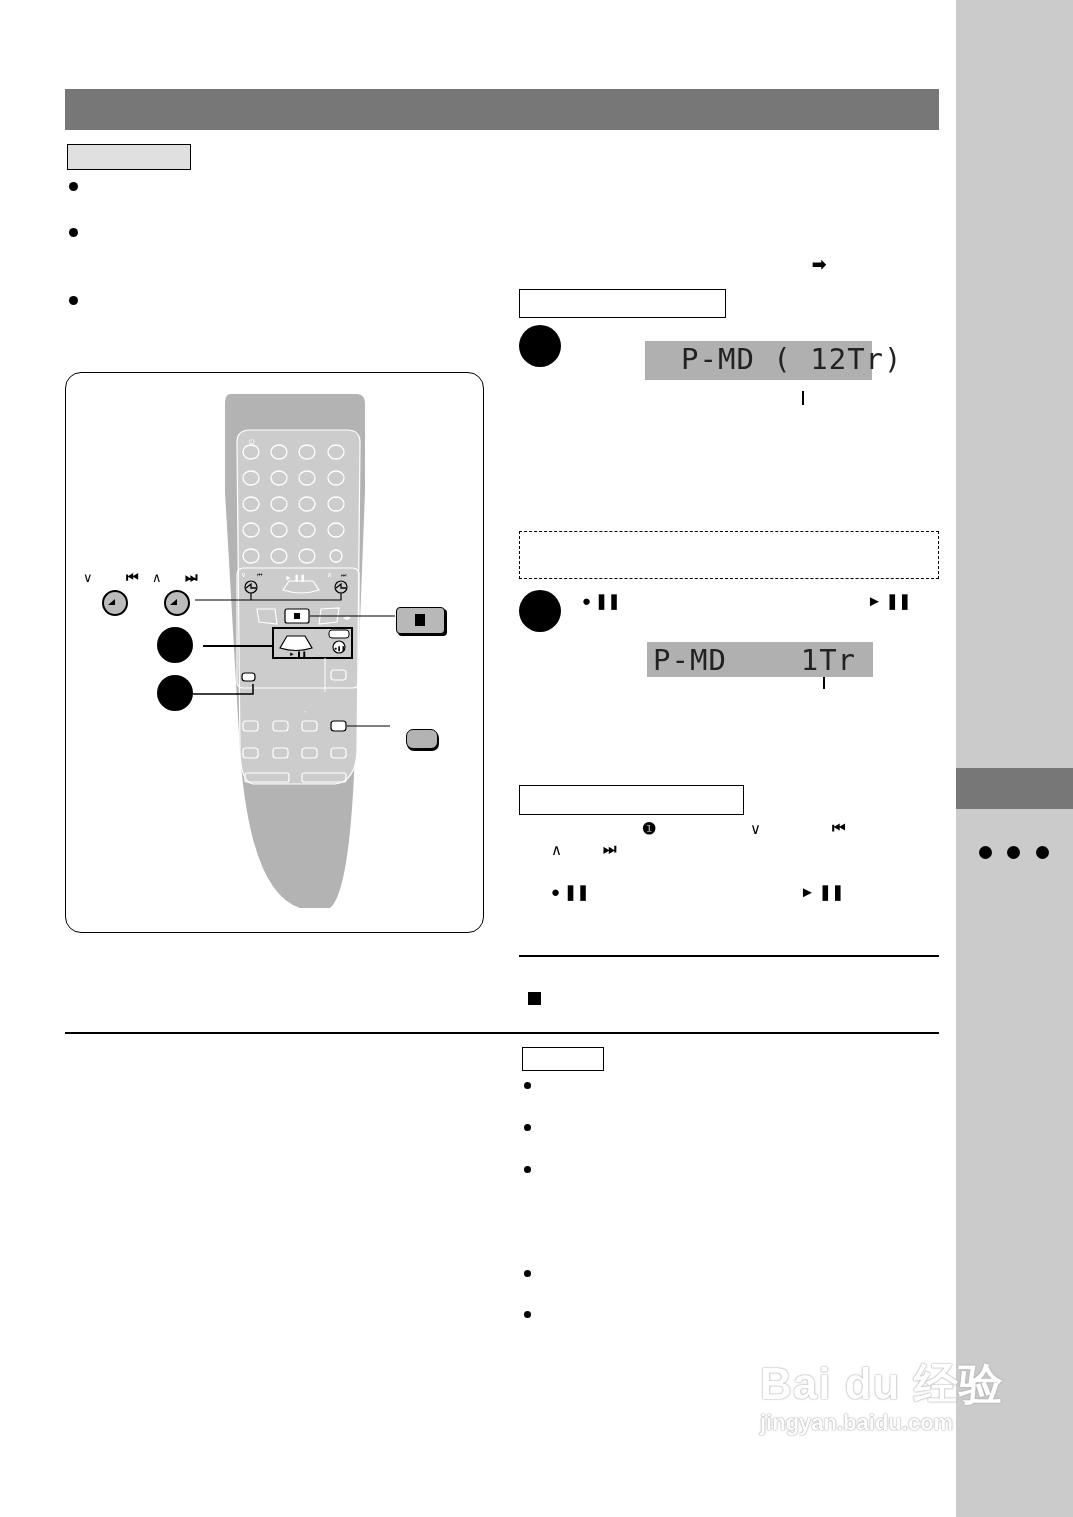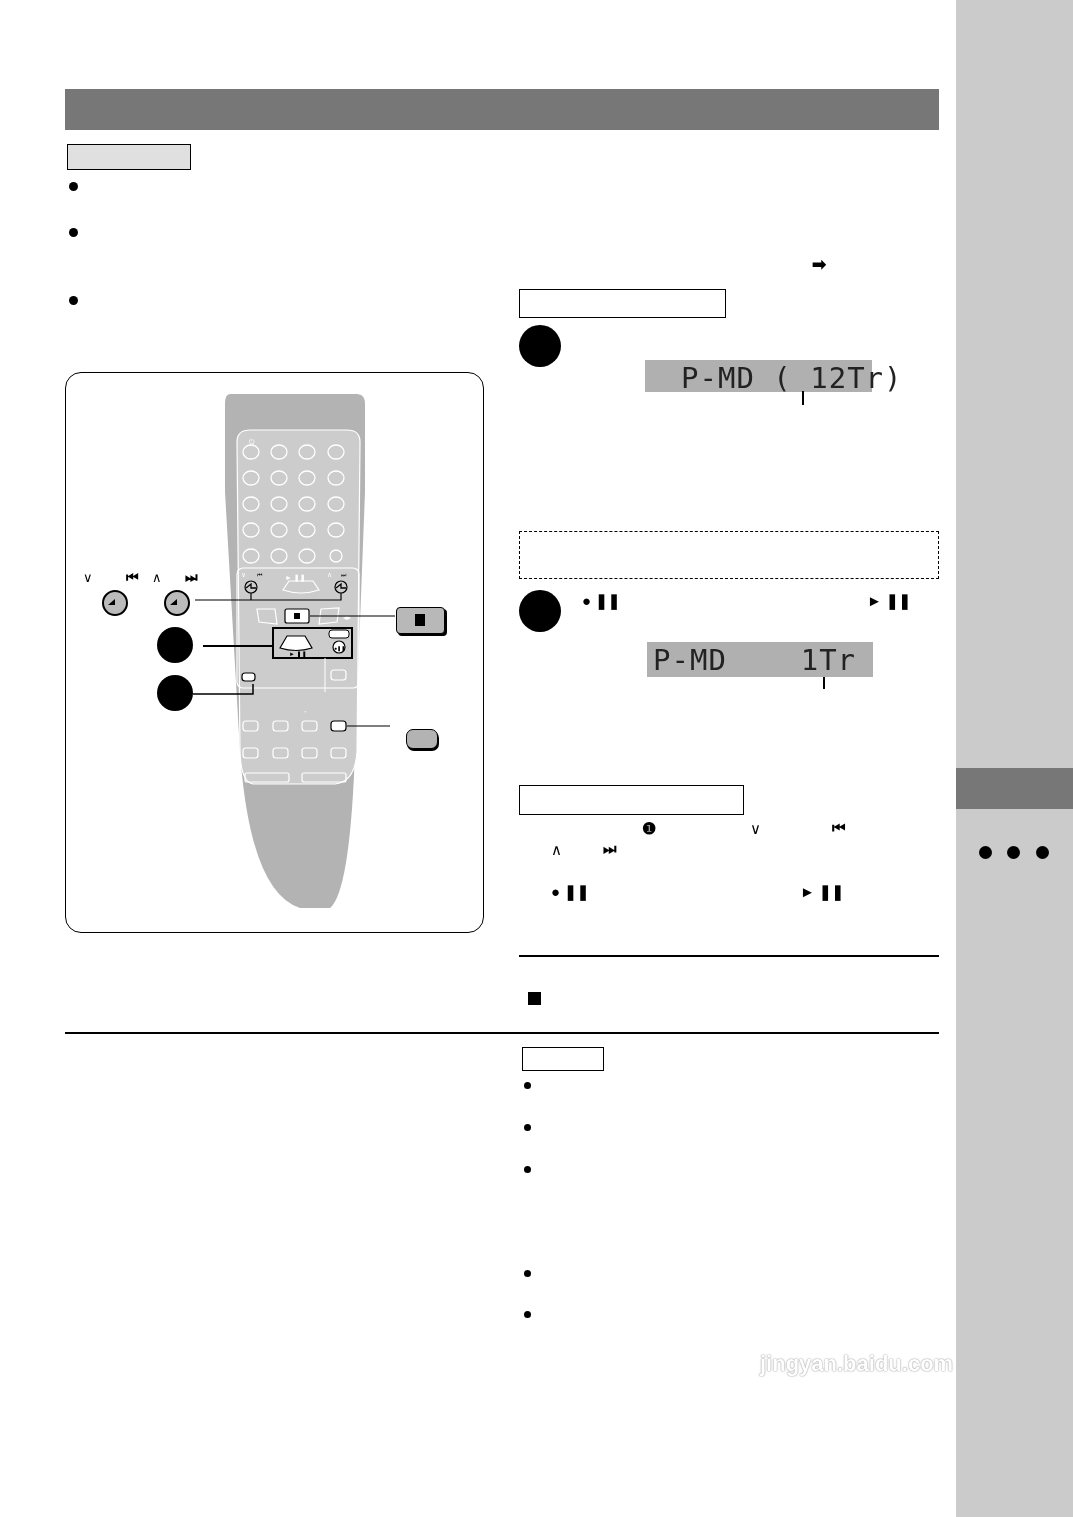--- a/index.html
+++ b/index.html
@@ -40,21 +40,21 @@
 <div class="abs label-box grey" style="left:67px;top:144px;width:124px;height:26px;"></div>
 
 <div class="abs bullet" style="left:69px;top:182px"></div>
 <div class="abs bullet" style="left:69px;top:228px"></div>
 <div class="abs bullet" style="left:69px;top:296px"></div>
 
 <div class="abs glyph" style="left:812px;top:257px;font-size:17px;">➡</div>
 
 <div class="abs label-box" style="left:519px;top:289px;width:207px;height:29px;"></div>
 <div class="abs step" style="left:519px;top:325px">1</div>
-<div class="abs lcd" style="left:645px;top:360px;width:227px;height:32px;padding-left:36px;">P-MD ( 12Tr)</div>
+<div class="abs lcd" style="left:645px;top:341px;width:227px;height:39px;padding-left:36px;">P-MD ( 12Tr)</div>
 <div class="abs vline" style="left:802px;top:391px;height:14px;"></div>
 
 <div class="abs dashed-box" style="left:519px;top:531px;width:420px;height:48px;"></div>
 
 <div class="abs step" style="left:519px;top:590px">2</div>
 <div class="abs glyph" style="left:582px;top:593px;">● ❚❚</div>
 <div class="abs glyph" style="left:867px;top:593px;">► ❚❚</div>
 <div class="abs lcd" style="left:647px;top:642px;width:226px;height:35px;">P-MD    1Tr</div>
 <div class="abs vline" style="left:823px;top:677px;height:12px;"></div>
 
@@ -181,14 +181,15 @@
 <div class="abs step" style="left:157px;top:627px;width:36px;height:36px;"></div>
 <div class="abs step" style="left:157px;top:675px;width:36px;height:36px;"></div>
 
 <div class="abs" style="left:396px;top:607px;width:49px;height:27px;background:#b8b8b8;border:1.5px solid #000;border-radius:4px;box-shadow:2px 2px 0 #000;box-sizing:border-box;">
   <div style="position:absolute;left:18px;top:6px;width:10px;height:12px;background:#000;"></div>
 </div>
 
 <div class="abs" style="left:406px;top:729px;width:32px;height:20px;background:#b3b3b3;border:1.5px solid #000;border-radius:7px;box-shadow:1px 2px 0 #000;box-sizing:border-box;"></div>
 
 <div class="abs watermark">
+  <div class="wm-big">Bai du 经验</div>
   <div class="wm-small">jingyan.baidu.com</div>
 </div>
 
 </body></html>

